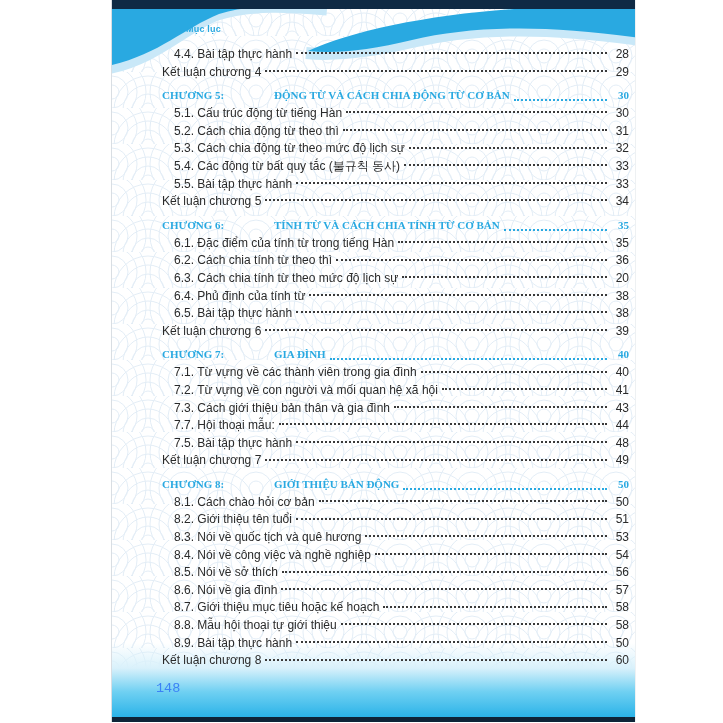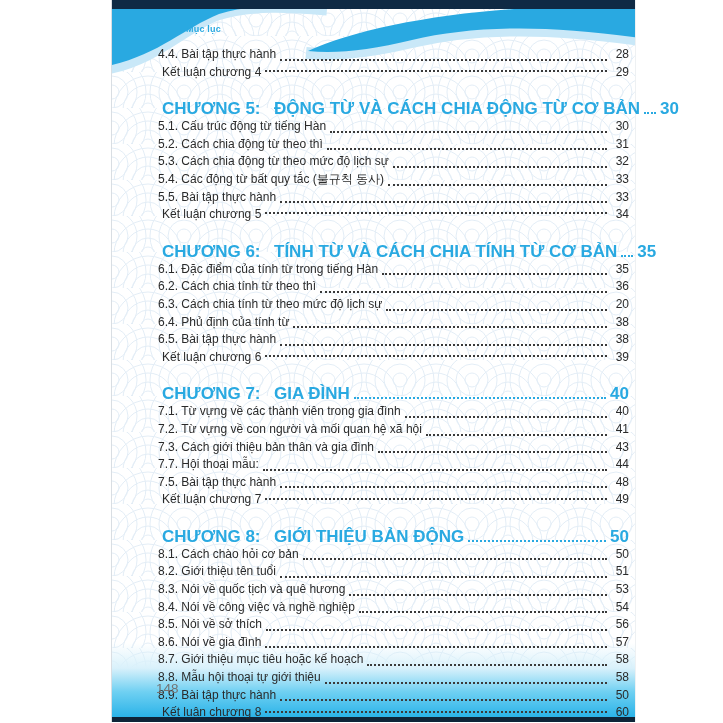--- a/index.html
+++ b/index.html
@@ -15,46 +15,46 @@
   .wave-svg{position:absolute;left:0;top:0;width:523px;height:112px;z-index:2;}
   .header-label{
     position:absolute;left:74px;top:24px;z-index:3;
     font-size:9px;font-weight:bold;color:var(--accent);letter-spacing:.2px;
   }
   .toc{
     position:absolute;left:0;top:46px;width:523px;z-index:3;
     padding:0 6px 0 0;box-sizing:border-box;color:var(--text);
   }
   .row{display:flex;align-items:flex-end;height:17.6px;line-height:17.6px;font-size:12px;}
-  .row.entry{padding-left:46px;}
+  .row.entry{padding-left:62px;align-items:center;}
   .row.conclusion{padding-left:50px;align-items:center;}
   .row.chapter{
-    padding-left:50px;margin-top:18px;height:19px;line-height:19px;
-    font-weight:bold;font-size:17px;color:var(--accent);
+    padding-left:50px;margin-top:5px;height:19px;line-height:19px;
+    font-weight:bold;font-size:11px;color:var(--accent);font-family:Liberation Serif, serif;
   }
   .ch-label{flex:0 0 112px;white-space:nowrap;}
   .ch-title{white-space:nowrap;}
   .txt{white-space:nowrap;}
   .leader{
     flex:1;border-bottom:2px dotted var(--leader_dark);
     margin:0 4px 3px 4px;min-width:12px;
   }
   .chapter .leader{border-bottom-color:var(--accent);margin-bottom:4px;}
   .pg{min-width:18px;text-align:right;white-space:nowrap;}
   .bottom-grad{
     position:absolute;left:0;bottom:5px;width:523px;height:74px;z-index:2;
     background:linear-gradient(180deg, rgba(255,255,255,0) 0%, #d9f1fb 34%, #6fd0f2 66%, #2bb3e8 100%);
   }
   .bottom-edge{
     position:absolute;left:0;bottom:0;width:523px;height:5px;z-index:2;
     background:var(--page_edge_dark);
   }
   .footer-number{
     position:absolute;left:44px;bottom:26px;z-index:4;
-    font-family:Liberation Sans, sans-serif;font-size:13.5px;color:#737373;
+    font-family:Liberation Mono, monospace;font-size:13.5px;color:#3b82f6;
   }
 </style>
 </head>
 <body>
 
 <div class="book-page">
 
   <svg class="pattern-bg" width="523" height="722" xmlns="http://www.w3.org/2000/svg">
     <defs>
       <pattern id="sg" width="72" height="36" patternUnits="userSpaceOnUse">

